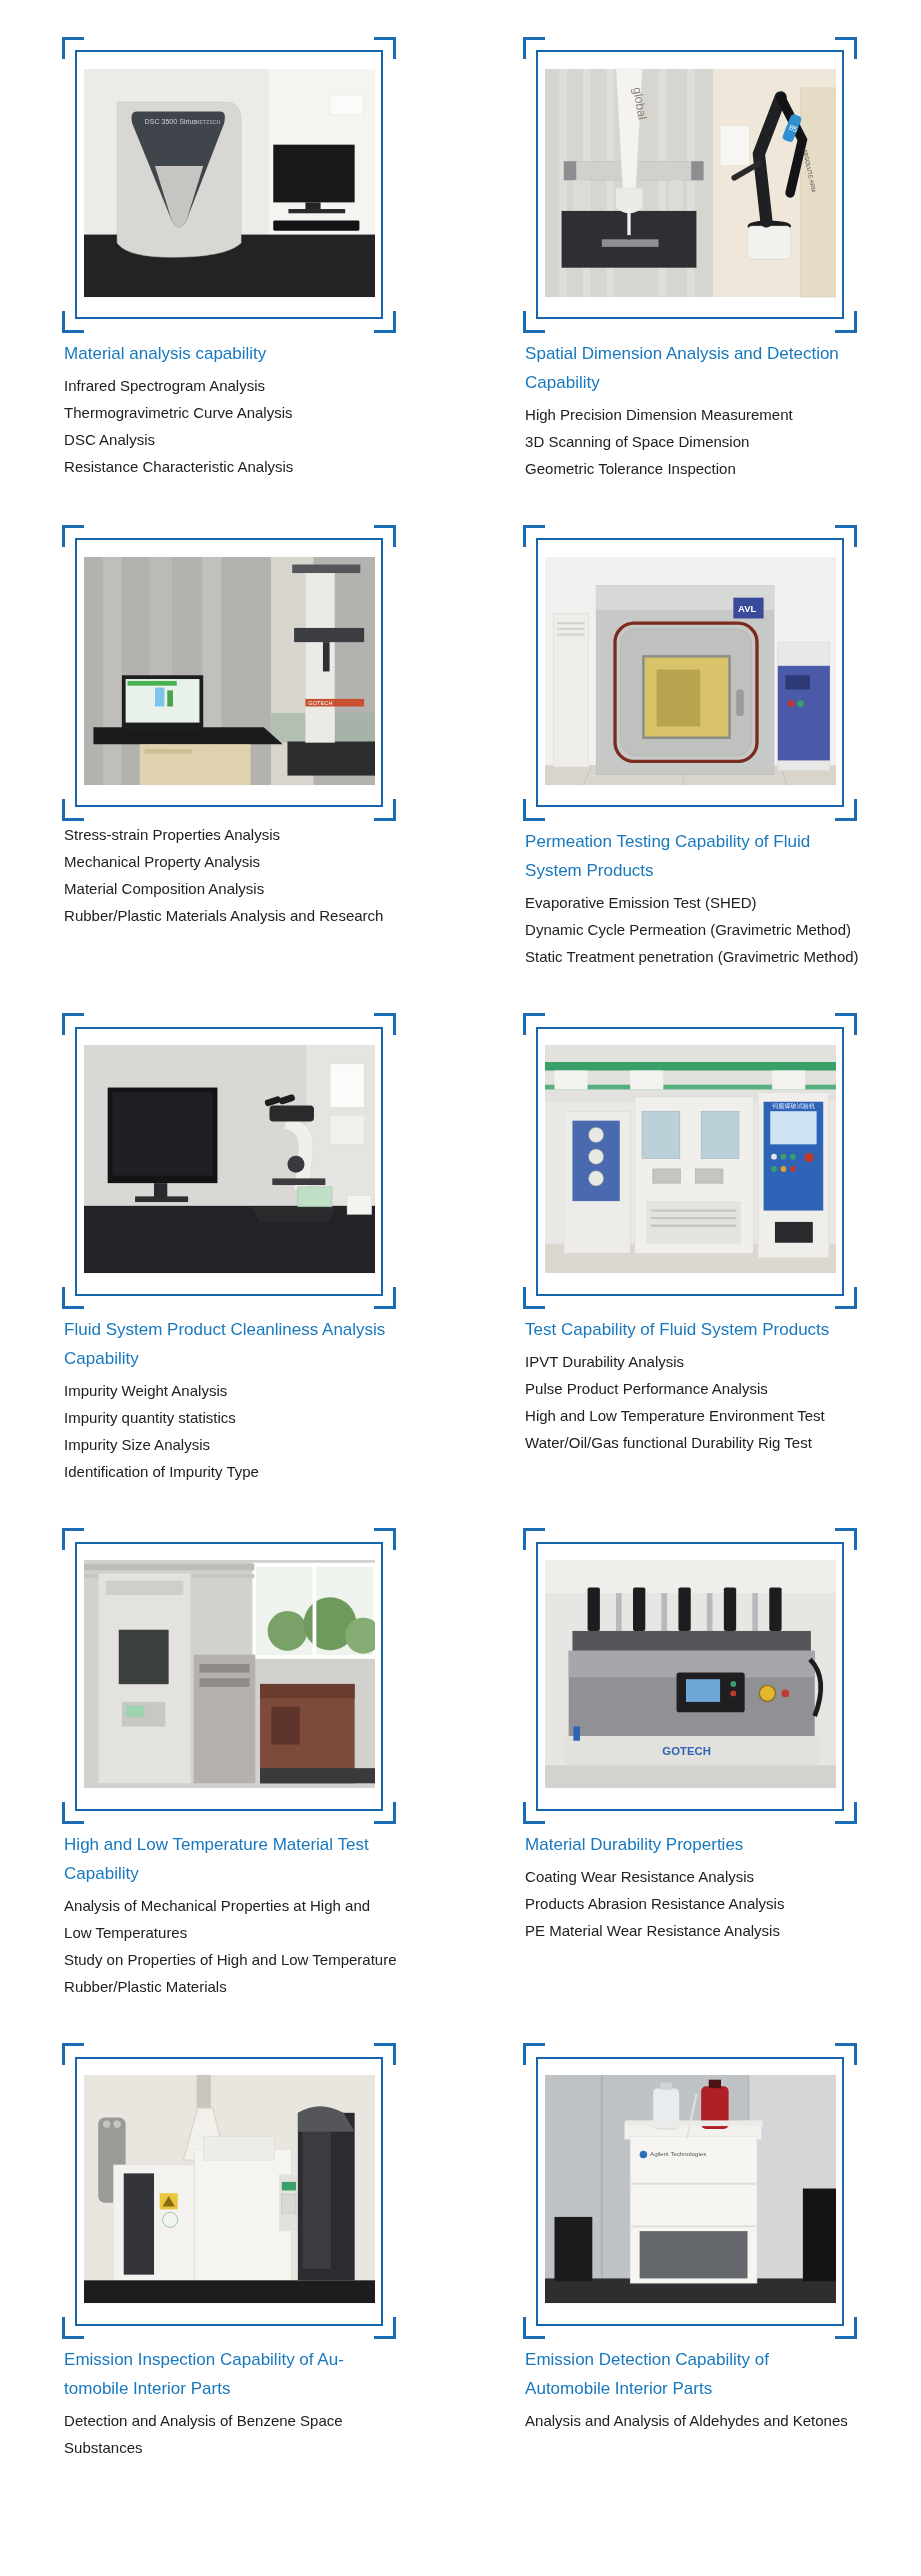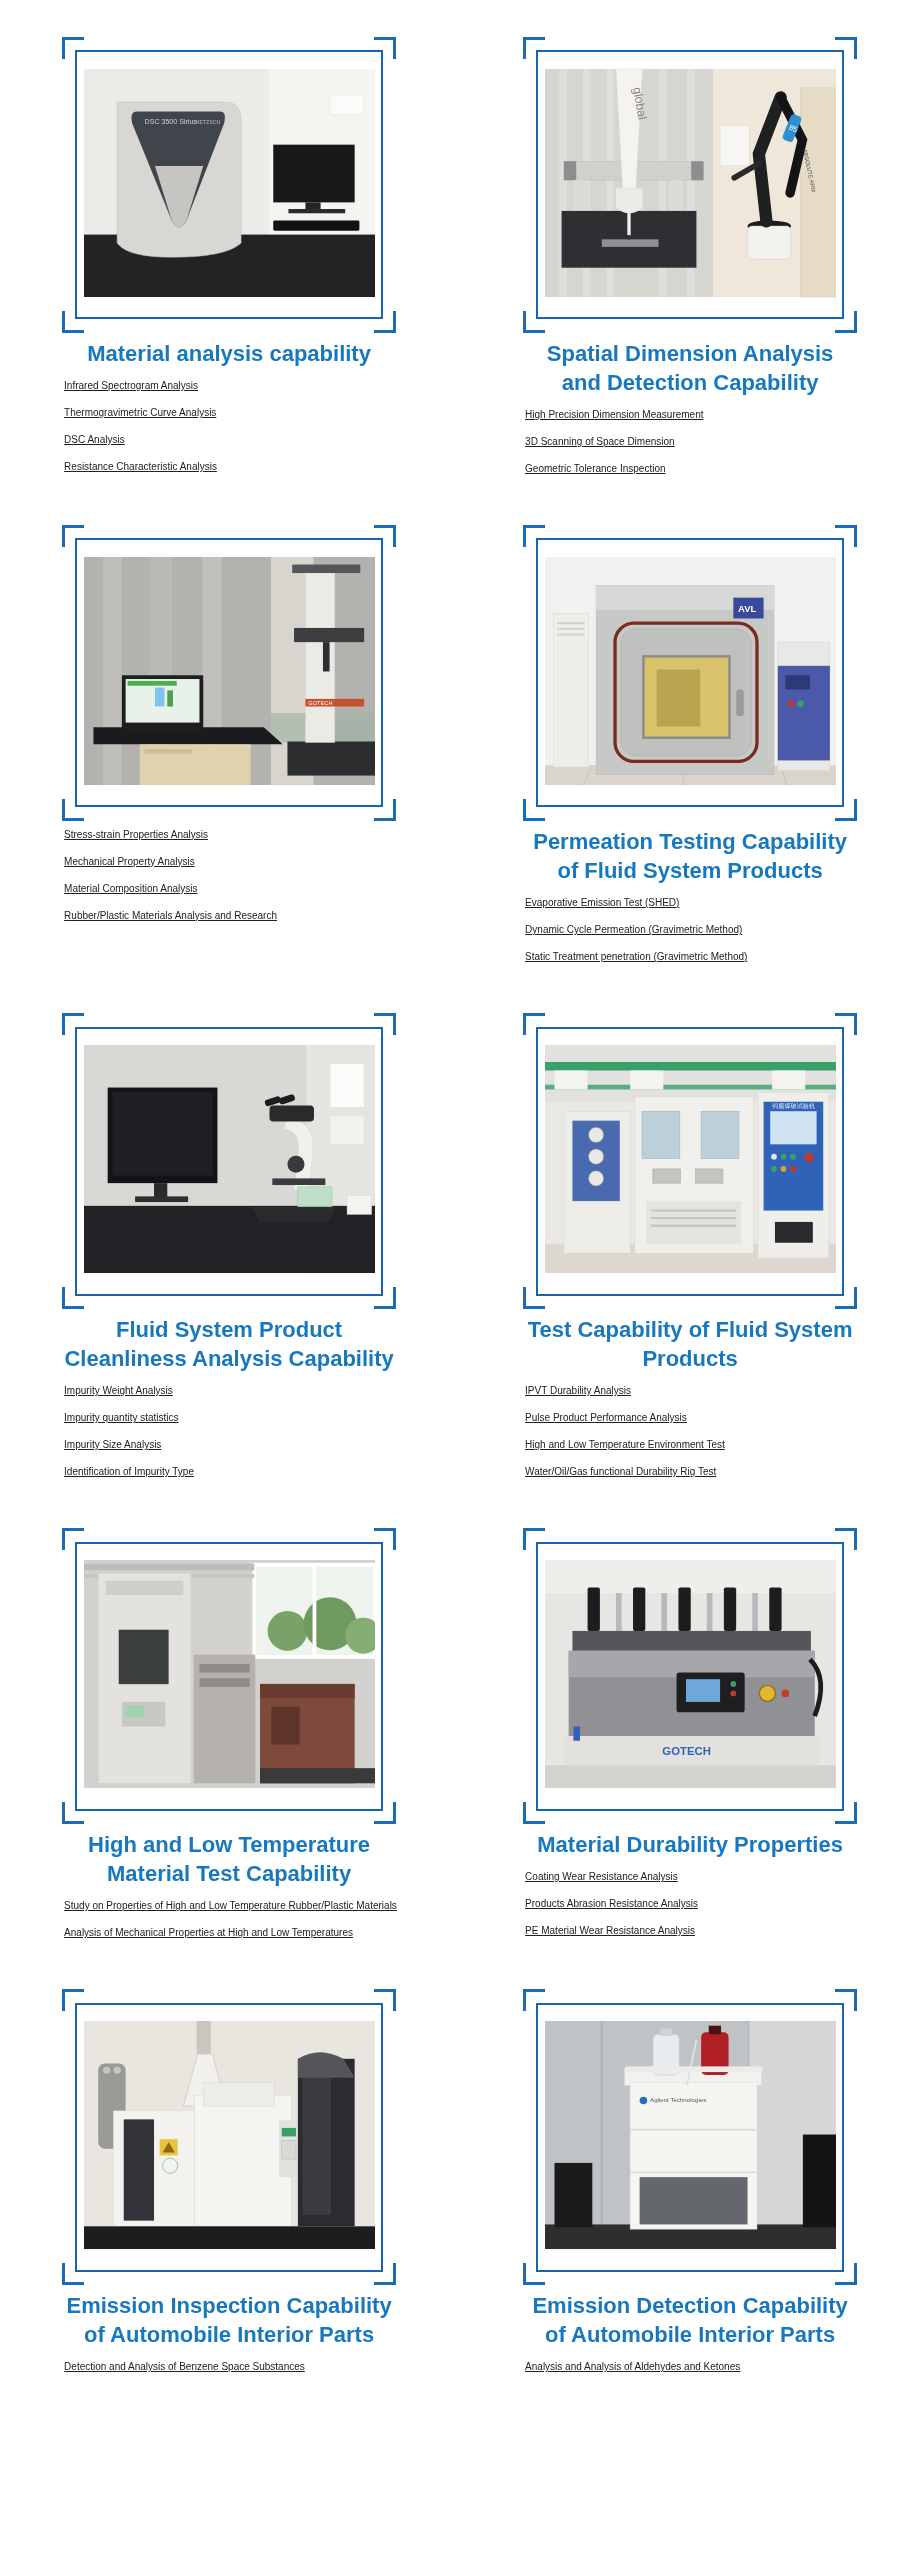--- a/index.html
+++ b/index.html
@@ -30,32 +30,30 @@
   .br.br2{bottom:0;right:0;border-bottom-width:3.1px;border-right-width:3.1px;}
   .frame{
     border:2.1px solid #1566ae;
     background:#ffffff;
     padding:6.2px;
     width:308px;height:269px;
   }
   .frame svg{display:block;width:291px;height:248px;}
   .title{
     width:330px;max-width:330px;
-    font-size:22px;line-height:29px;font-weight:700;
+    font-size:17px;line-height:29px;font-weight:400;
     color:var(--title);
     margin:6.2px 0 4.1px 2.1px;
     hyphens:manual;
-    text-align:center;
   }
   .item{
     width:335px;max-width:335px;
-    font-size:10px;line-height:27px;
+    font-size:15px;line-height:27px;
     margin:0 0 0 2.1px;color:var(--text);
     hyphens:manual;
-    text-decoration:underline;
   }
 </style>
 </head>
 <body>
 
 <div class="grid">
 
   <section class="cell">
     <div class="photo-wrap">
       <span class="br tl"></span>
@@ -324,22 +322,22 @@
           <rect x="244" y="220" width="106" height="18" fill="#8f8c88"></rect>
           <rect x="244" y="250" width="106" height="18" fill="#8f8c88"></rect>
           <rect x="372" y="262" width="200" height="210" fill="#7e4a3c"></rect>
           <rect x="372" y="262" width="200" height="30" fill="#6a3c30"></rect>
           <rect x="396" y="310" width="60" height="80" fill="#5e342a"></rect>
           <rect x="372" y="440" width="243" height="32" fill="#3a3a3c"></rect>
         </svg>
       </div>
     </div>
     <h2 class="title">High and Low Temperature Material Test Capability</h2>
+    <p class="item">Analysis of Mechanical Properties at High and Low Temperatures</p>
     <p class="item">Study on Properties of High and Low Tempera­ture Rubber/Plastic Materials</p>
-    <p class="item">Analysis of Mechanical Properties at High and Low Temperatures</p>
   </section>
 
   <section class="cell">
     <div class="photo-wrap">
       <span class="br tl"></span>
       <span class="br tr"></span>
       <span class="br bl"></span>
       <span class="br br2"></span>
       <div class="frame">
         <svg viewBox="0 0 615 482">

